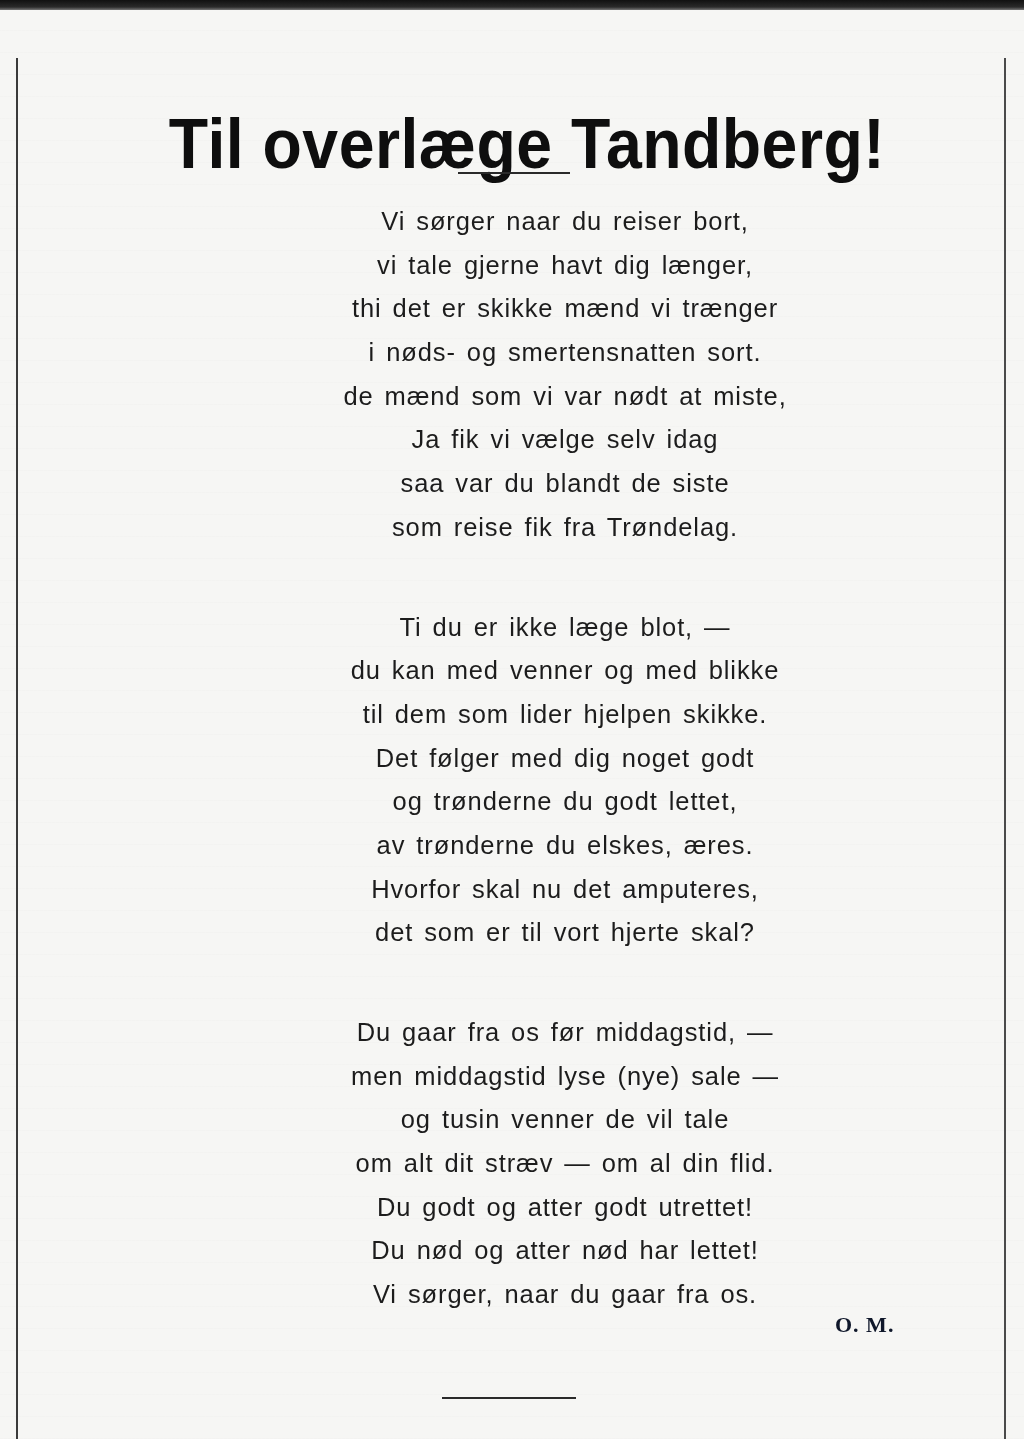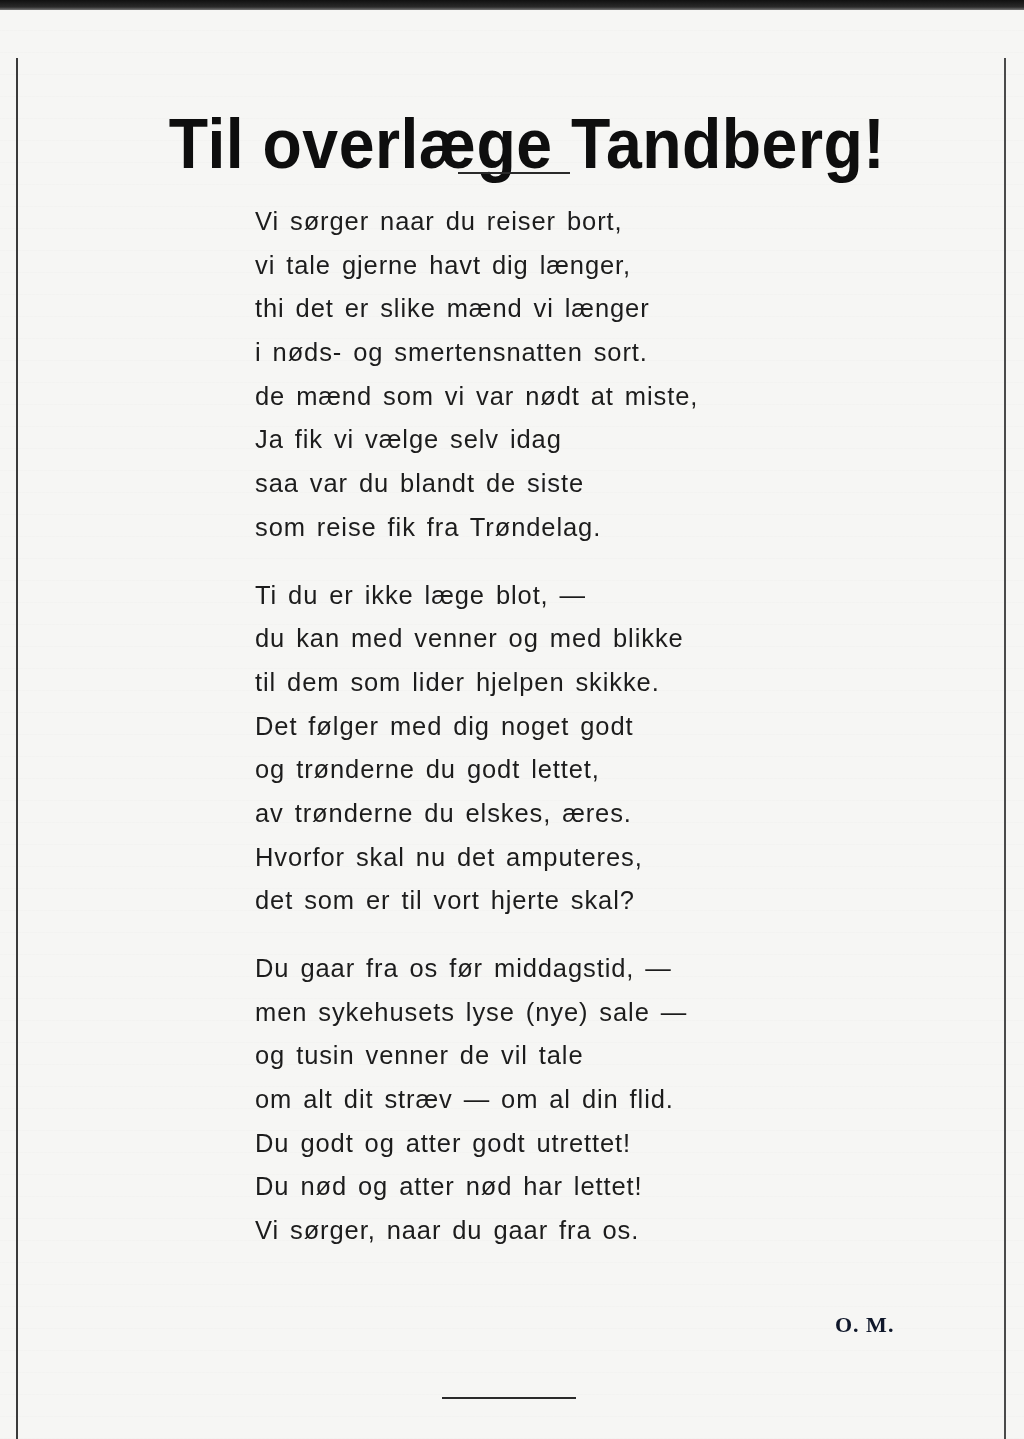--- a/index.html
+++ b/index.html
@@ -70,23 +70,24 @@
     }
     .line {
       display: block;
       font-size: 25.5px;
       line-height: 43.7px;
       height: 43.7px;
       white-space: nowrap;
       letter-spacing: 0.9px;
       word-spacing: 3px;
       color: #1c1c1c;
+      text-align: center;
     }
     .stanza + .stanza {
-      margin-top: 24px;
+      margin-top: 56px;
     }
     .signature {
       position: absolute;
       left: 835px;
       top: 1312px;
       font-family: "Liberation Serif", serif;
       font-weight: bold;
       font-size: 22px;
       letter-spacing: 1px;
       color: #0f172a;
@@ -101,40 +102,40 @@
 <div class="frame"></div>
 
 <h1 class="title">Til overlæge Tandberg!</h1>
 
 <div class="rule top"></div>
 
 <div class="poem">
   <div class="stanza">
     <span class="line">Vi sørger naar du reiser bort,</span>
     <span class="line">vi tale gjerne havt dig længer,</span>
-    <span class="line">thi det er slike mænd vi længer</span>
+    <span class="line">thi det er skikke mænd vi trænger</span>
     <span class="line">i nøds- og smertensnatten sort.</span>
     <span class="line">de mænd som vi var nødt at miste,</span>
     <span class="line">Ja fik vi vælge selv idag</span>
     <span class="line">saa var du blandt de siste</span>
     <span class="line">som reise fik fra Trøndelag.</span>
   </div>
   <div class="stanza">
     <span class="line">Ti du er ikke læge blot, —</span>
     <span class="line">du kan med venner og med blikke</span>
     <span class="line">til dem som lider hjelpen skikke.</span>
     <span class="line">Det følger med dig noget godt</span>
     <span class="line">og trønderne du godt lettet,</span>
     <span class="line">av trønderne du elskes, æres.</span>
     <span class="line">Hvorfor skal nu det amputeres,</span>
     <span class="line">det som er til vort hjerte skal?</span>
   </div>
   <div class="stanza">
     <span class="line">Du gaar fra os før middagstid, —</span>
-    <span class="line">men sykehusets lyse (nye) sale —</span>
+    <span class="line">men middagstid lyse (nye) sale —</span>
     <span class="line">og tusin venner de vil tale</span>
     <span class="line">om alt dit stræv — om al din flid.</span>
     <span class="line">Du godt og atter godt utrettet!</span>
     <span class="line">Du nød og atter nød har lettet!</span>
     <span class="line">Vi sørger, naar du gaar fra os.</span>
   </div>
 </div>
 
 <div class="signature">O. M.</div>
 

